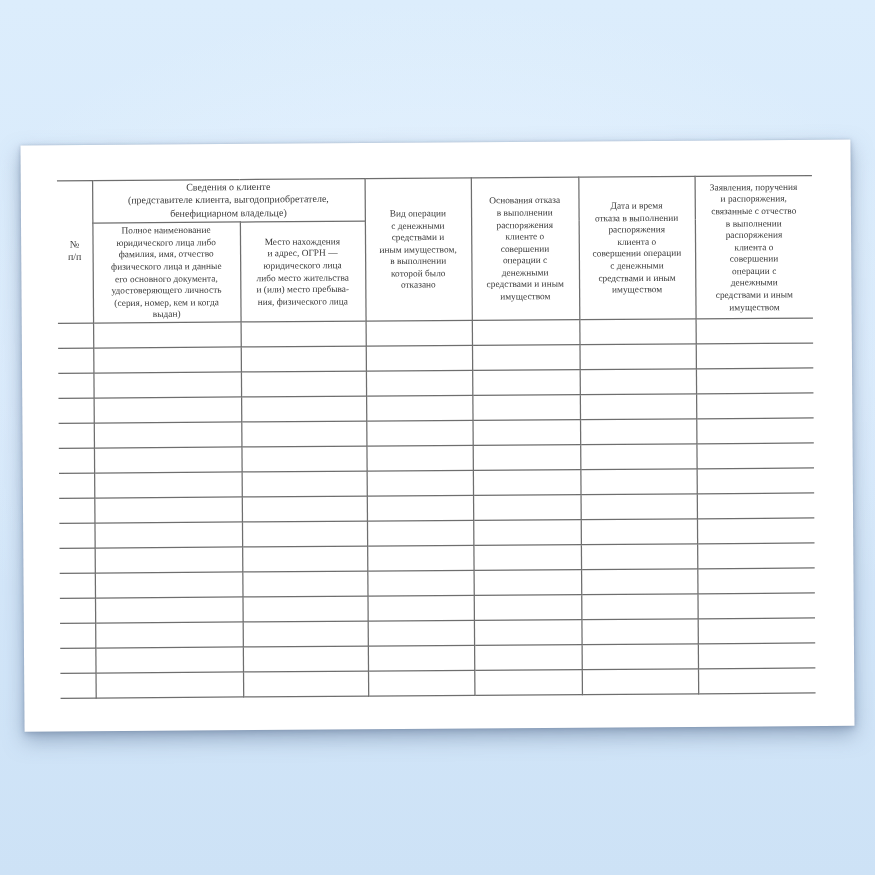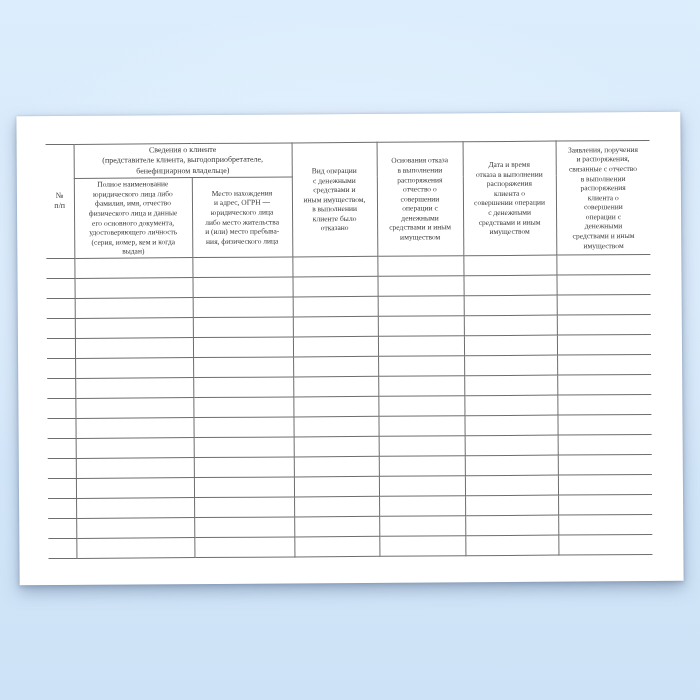--- a/index.html
+++ b/index.html
@@ -91,26 +91,26 @@
           <th class="hdr-no" rowspan="2">№
 п/п</th>
           <th class="hdr-group" colspan="2">Сведения о клиенте
 (представителе клиента, выгодоприобретателе,
 бенефициарном владельце)</th>
           <th rowspan="2">Вид операции
 с денежными
 средствами и
 иным имуществом,
 в выполнении
-клиенте было
+которой было
 отказано</th>
           <th rowspan="2">Основания отказа
 в выполнении
 распоряжения
-отчество о
+клиенте о
 совершении
 операции с
 денежными
 средствами и иным
 имуществом</th>
           <th rowspan="2">Дата и время
 отказа в выполнении
 распоряжения
 клиента о
 совершении операции

